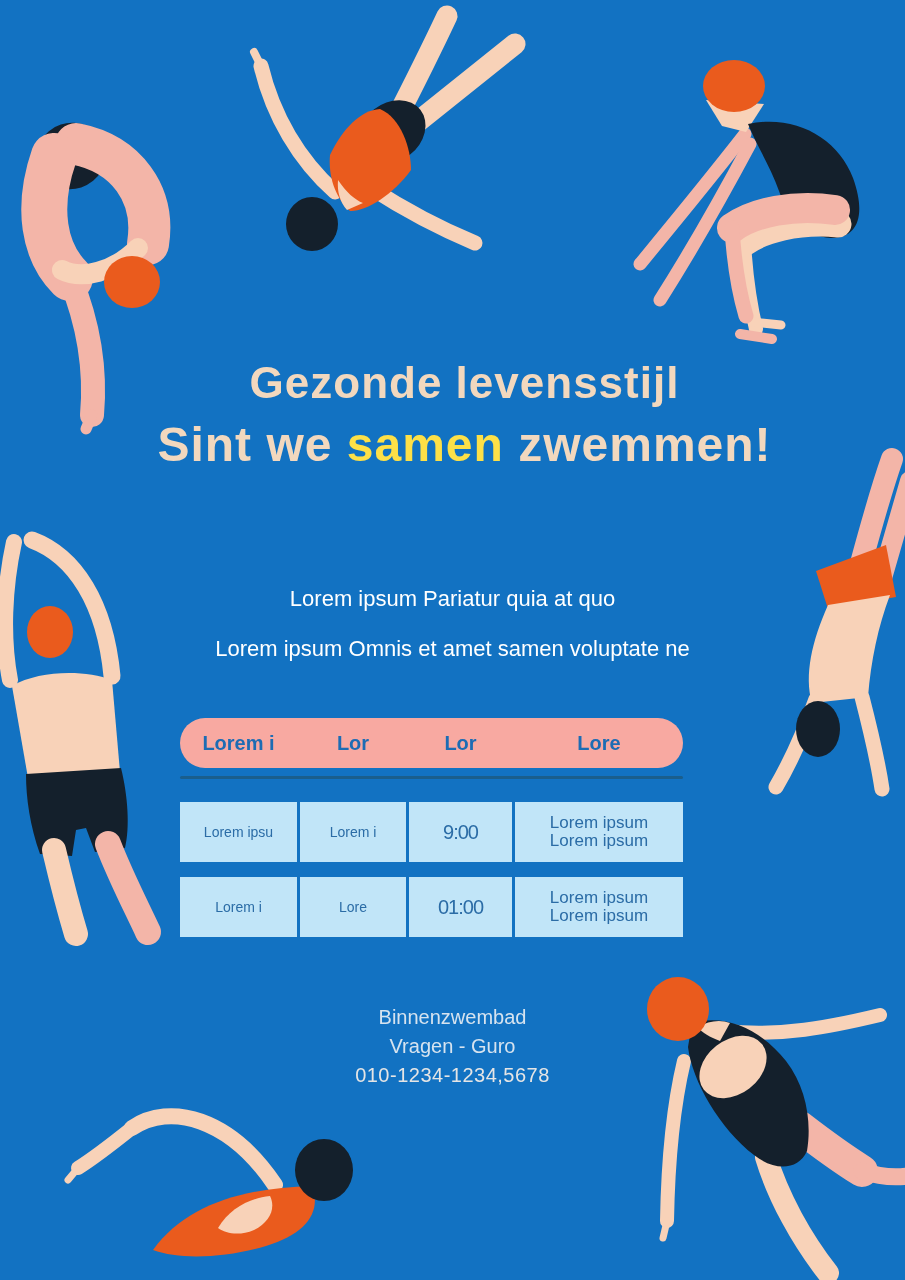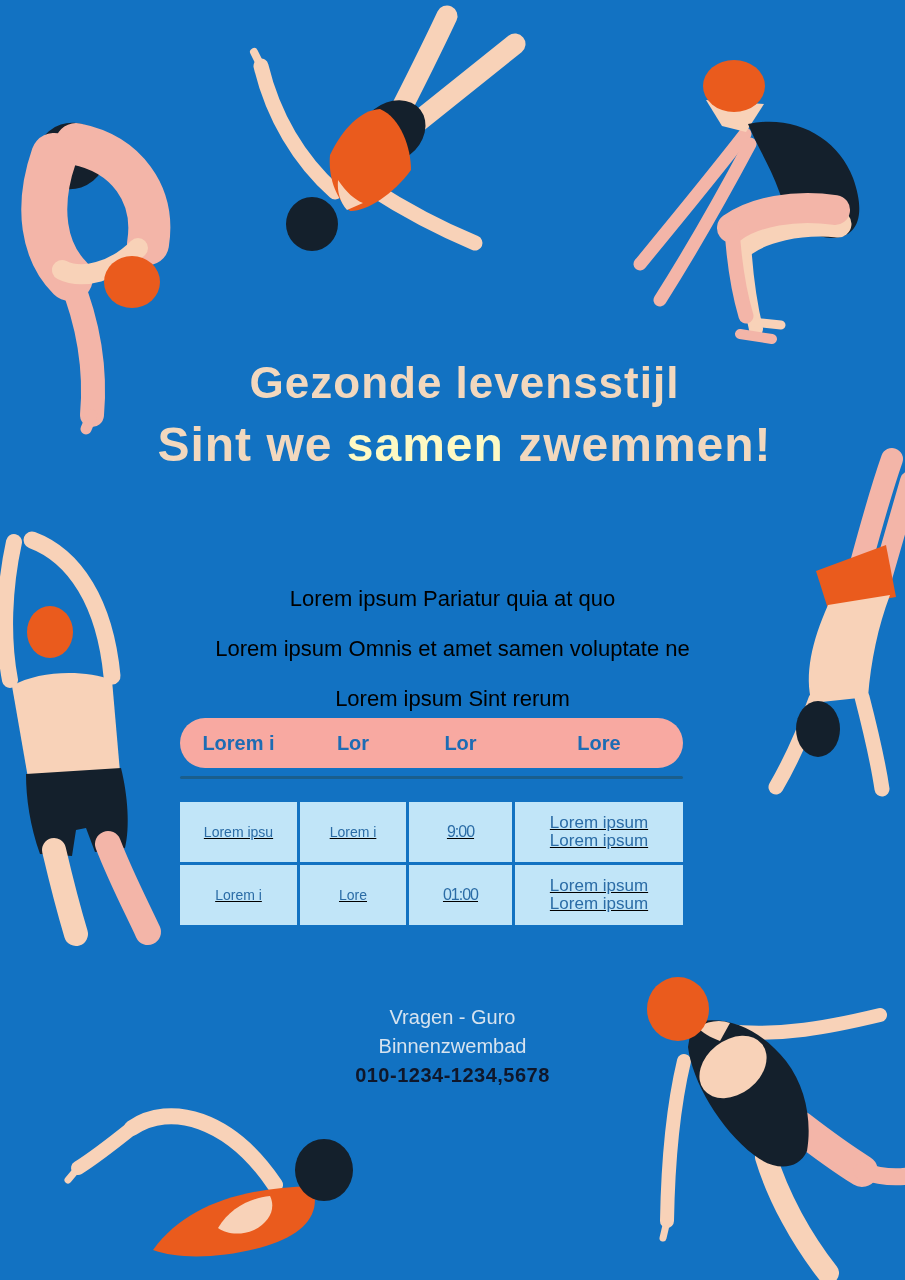--- a/index.html
+++ b/index.html
@@ -14,55 +14,55 @@
   .fig svg{display:block;overflow:visible;}
 
   
   .title{
     position:absolute;top:352px;left:0;width:905px;
     text-align:center;transform:translateX(12px);
     line-height:62px;font-weight:bold;letter-spacing:1px;
   }
   .title .l1{font-size:44px;color:#F2D8BE;}
   .title .l2{font-size:48px;color:#F2D8BE;}
-  .title .accent{color:#fef9c3;}
+  .title .accent{color:#fde047;}
 
   
   .intro{
     position:absolute;top:574px;left:0;width:905px;
-    text-align:center;color:#000000;font-size:22px;line-height:50px;
+    text-align:center;color:#ffffff;font-size:22px;line-height:50px;
   }
 
   
   .schedule{position:absolute;left:180px;top:718px;width:503px;}
   .sched-grid{display:grid;grid-template-columns:117px 106px 103px 168px;column-gap:3px;}
   .pill{
     background:#F8A9A1;border-radius:26px;height:50px;
     align-items:center;
   }
   .pill .hcell{
     display:flex;align-items:center;justify-content:center;
     color:#1D6CB4;font-size:20px;font-weight:bold;
   }
   .divider{margin-top:8px;height:3px;background:#1A5E8C;border-radius:2px;}
-  .tbl{margin-top:23px;row-gap:3px;text-decoration:underline;}
+  .tbl{margin-top:23px;row-gap:15px;}
   .cell{
     background:#C1E5F8;height:60px;
     display:flex;flex-direction:column;align-items:center;justify-content:center;
     color:#2B6CA6;font-size:14px;
   }
-  .cell.time{font-size:16px;letter-spacing:-1px;}
+  .cell.time{font-size:20px;letter-spacing:-1px;}
   .cell .sub{font-size:17px;line-height:18px;}
 
   
   .contact{
     position:absolute;top:1003px;left:0;width:905px;
     text-align:center;color:#D6E3EF;font-size:20px;line-height:29px;
   }
-  .contact .phone{color:#0f172a;font-weight:bold;letter-spacing:0.5px;}
+  .contact .phone{color:#e5e5e5;font-weight:normal;letter-spacing:0.5px;}
 </style>
 </head>
 <body>
 
 <div class="page">
 
   <div class="fig" style="left:18px;top:112px;width:165px;height:320px;">
     <svg width="165" height="320" viewBox="0 0 165 320">
       <ellipse cx="53" cy="44" rx="35" ry="33" fill="#14202C" transform="rotate(-18 53 44)"></ellipse>
       <path d="M58,32 C108,42 138,82 130,132" stroke="#F3B5A8" stroke-width="42" fill="none" stroke-linecap="round"></path>
@@ -155,21 +155,20 @@
   </div>
 
   <div class="title">
     <div class="l1">Gezonde levensstijl</div>
     <div class="l2"><span>Sint we </span><span class="accent">samen</span><span> zwemmen!</span></div>
   </div>
 
   <div class="intro">
     <div>Lorem ipsum Pariatur quia at quo</div>
     <div>Lorem ipsum Omnis et amet samen voluptate ne</div>
-    <div>Lorem ipsum Sint rerum</div>
   </div>
 
   <div class="schedule">
     <div class="pill sched-grid">
       <div class="hcell">Lorem i</div>
       <div class="hcell">Lor</div>
       <div class="hcell">Lor</div>
       <div class="hcell">Lore</div>
     </div>
     <div class="divider"></div>
@@ -187,18 +186,18 @@
       <div class="cell">Lore</div>
       <div class="cell time">01:00</div>
       <div class="cell">
         <div class="sub">Lorem ipsum</div>
         <div class="sub">Lorem ipsum</div>
       </div>
     </div>
   </div>
 
   <div class="contact">
+    <div>Binnenzwembad</div>
     <div>Vragen - Guro</div>
-    <div>Binnenzwembad</div>
     <div class="phone">010-1234-1234,5678</div>
   </div>
 
 </div>
 
 </body></html>

